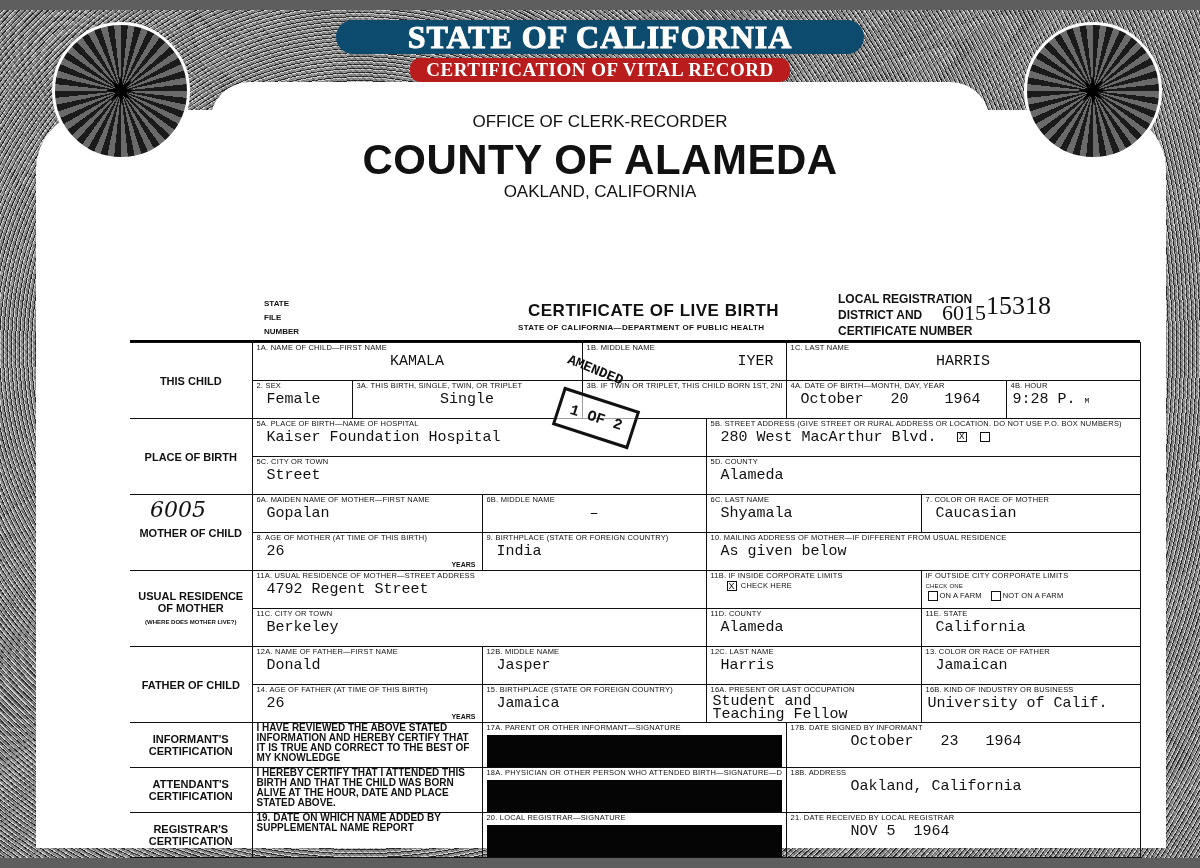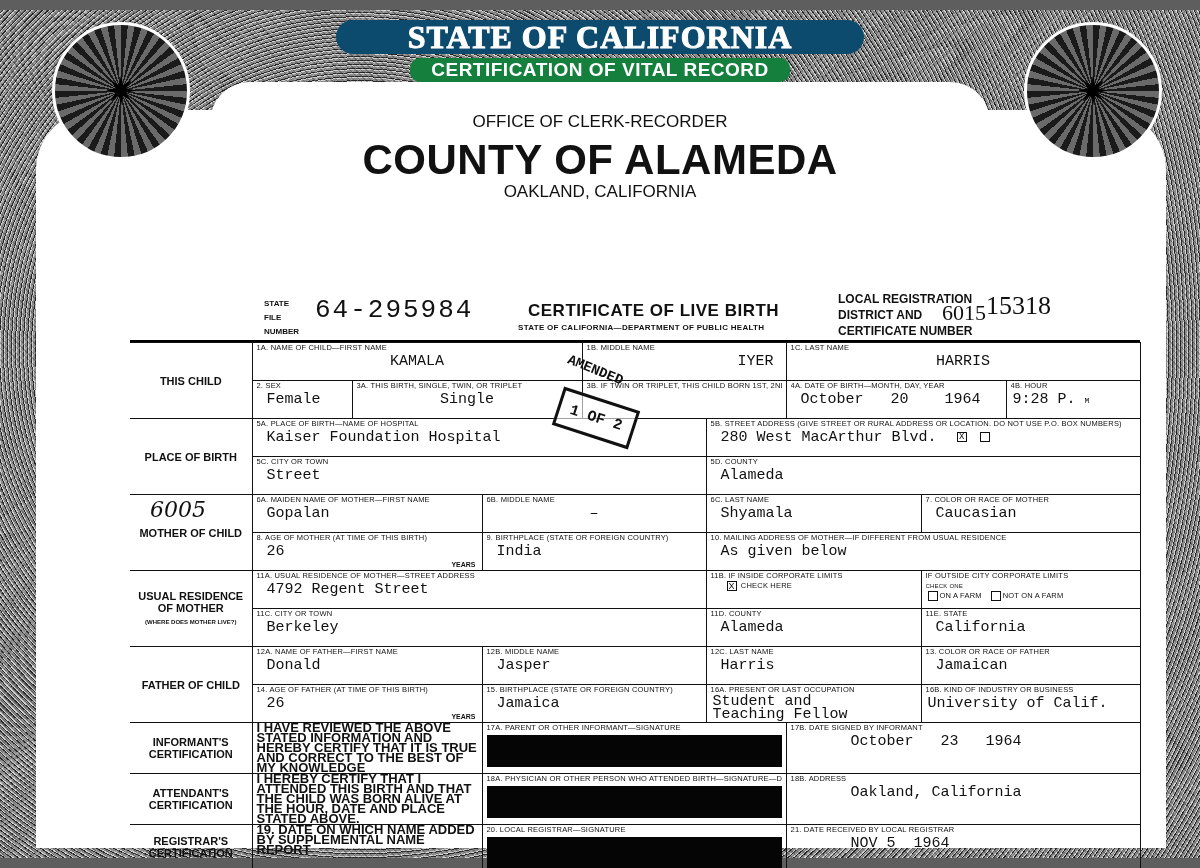--- a/index.html
+++ b/index.html
@@ -18,21 +18,21 @@
   .paper-top { position:absolute; left:210px; top:82px; width:780px; height:60px; background:#fff; z-index:2; border-radius:40px 40px 0 0; }
   .seal { position:absolute; width:132px; height:132px; border-radius:50%; border:3px solid #fff; z-index:3;
     background: repeating-conic-gradient(#1a1a1a 0 6deg, #6a6a6a 6deg 12deg); }
   .seal::after { content:"✷"; position:absolute; inset:0; display:flex; align-items:center; justify-content:center; color:#000; font-size:40px; }
   .seal.left { left:52px; top:22px; }
   .seal.right { left:1024px; top:22px; }
   .banner { position:absolute; left:336px; top:20px; width:528px; height:34px; background:#0c4a6e; border-radius:18px; z-index:4;
     display:flex; align-items:center; justify-content:center; }
   .banner span { color:#fff; font-family:"Liberation Serif", serif; font-weight:bold; font-size:32px; letter-spacing:1px; -webkit-text-stroke:1px #fff; text-shadow: 0 0 0 #000; }
   .banner-sub { position:absolute; left:410px; top:58px; width:380px; text-align:center; z-index:4; color:#fff;
-    font-family:Liberation Sans, sans-serif; font-weight:bold; font-size:19px; letter-spacing:.5px; background:#15803d; border-radius:10px; padding:1px 0; }
+    font-family:Liberation Serif, serif; font-weight:bold; font-size:19px; letter-spacing:.5px; background:#b91c1c; border-radius:10px; padding:1px 0; }
   .header { position:absolute; left:0; width:1200px; text-align:center; z-index:5; }
   .h-office { top:112px; font-size:17px; }
   .h-county { top:136px; font-size:42px; font-weight:bold; letter-spacing:.5px; }
   .h-city { top:182px; font-size:17px; }
 
   .cert { position:absolute; left:130px; top:285px; width:1010px; z-index:5; font-family:"Liberation Sans", sans-serif; }
   .topline { position:relative; height:55px; border-bottom:2px solid #000; }
   .sf { position:absolute; left:134px; top:12px; font-size:8px; font-weight:bold; line-height:14px; }
   .sfnum { position:absolute; left:185px; top:10px; font-family:"Liberation Mono", monospace; font-size:26px; letter-spacing:2px; }
   .ctitle { position:absolute; left:398px; top:16px; font-size:17px; font-weight:bold; letter-spacing:.5px; }
@@ -43,21 +43,21 @@
 
   table.form { border-collapse:collapse; width:1010px; table-layout:fixed; }
   table.form td { border:1px solid #111; vertical-align:top; padding:0 4px; position:relative; }
   td.sect { text-align:center; vertical-align:middle !important; font-size:11px; font-weight:bold; line-height:12px; border-left:none !important; }
   .lbl { font-size:7.5px; font-weight:normal; text-transform:uppercase; letter-spacing:.2px; display:block; line-height:10px; white-space:nowrap; overflow:hidden; }
   .val { font-family:"Liberation Mono", monospace; font-size:15px; display:block; line-height:17px; padding-left:10px; white-space:nowrap; }
   .val.c { text-align:center; padding-left:0; }
   .dash { border-left:1px dashed #111 !important; }
   .small-sect { font-size:6px; font-weight:bold; }
   .years { position:absolute; right:6px; bottom:2px; font-size:7px; font-weight:bold; }
-  .cert-txt { font-size:13px; font-weight:bold; line-height:10px; text-transform:uppercase; }
+  .cert-txt { font-size:10px; font-weight:bold; line-height:10px; text-transform:uppercase; }
   .redact { background:#050505; height:32px; margin-top:2px; }
   .stamp { position:absolute; left:556px; top:398px; width:74px; height:34px; border:3px solid #111; transform:rotate(18deg); z-index:7;
     font-family:"Liberation Mono", monospace; font-size:15px; font-weight:bold; display:flex; align-items:center; justify-content:center; background:rgba(255,255,255,.6); }
   .amended { position:absolute; left:566px; top:362px; transform:rotate(22deg); font-family:"Liberation Mono", monospace; font-size:14px; font-weight:bold; z-index:7; }
   .hand { position:absolute; left:150px; top:497px; font-family:"DejaVu Serif", serif; font-style:italic; font-size:22px; z-index:7; }
   .chk { display:inline-block; width:8px; height:8px; border:1px solid #111; margin:0 2px; vertical-align:middle; font-size:9px; line-height:8px; text-align:center; }
 </style>
 </head>
 <body>
 
@@ -80,21 +80,20 @@
 <div class="stamp">1 OF 2</div>
 <div class="hand">6005</div>
 
 <div class="cert">
   <div class="topline">
     <div class="sf">
       <div>STATE</div>
       <div>FILE</div>
       <div>NUMBER</div>
     </div>
-    <div class="sfnum">64-295984</div>
     <div class="ctitle">CERTIFICATE OF LIVE BIRTH</div>
     <div class="csub">STATE OF CALIFORNIA—DEPARTMENT OF PUBLIC HEALTH</div>
     <div class="lr">
       <div>LOCAL REGISTRATION</div>
       <div>DISTRICT AND</div>
       <div>CERTIFICATE NUMBER</div>
     </div>
     <div class="lrnum"><span>6015</span><b>15318</b></div>
   </div>
 

